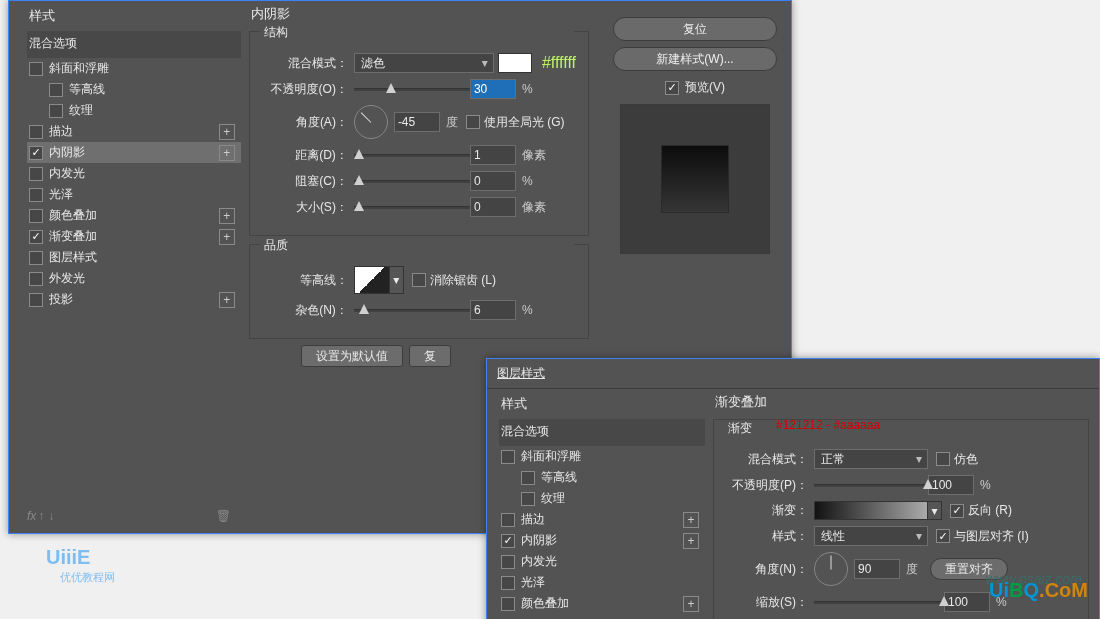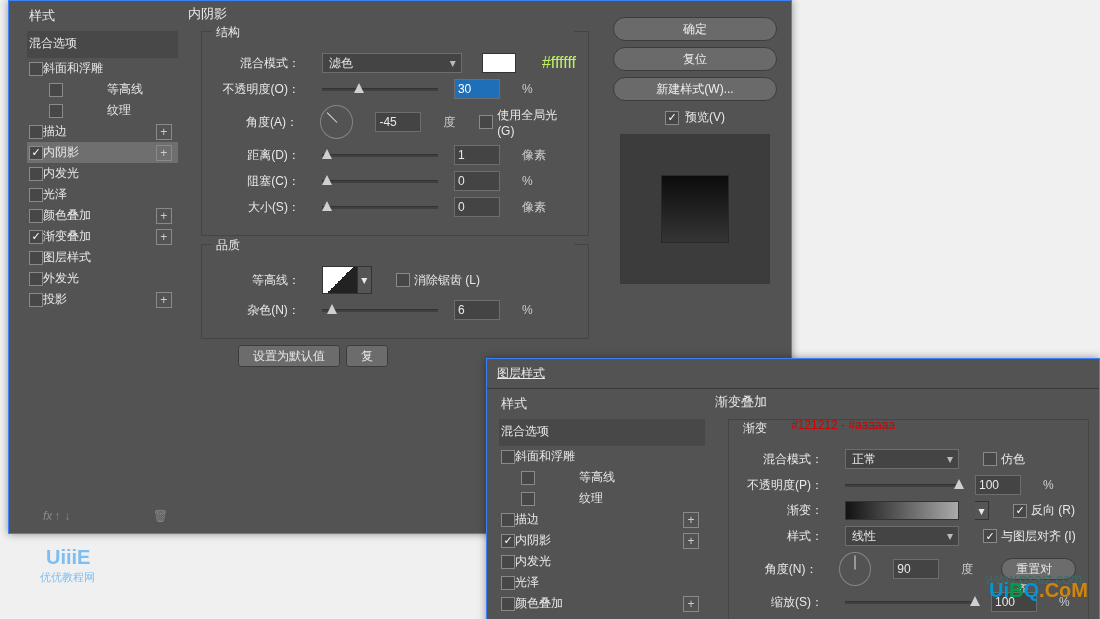--- a/index.html
+++ b/index.html
@@ -24,42 +24,42 @@
   .styles-panel { width: 236px; background: #535353; padding: 0 0 0 18px; position: relative; }
   .d1-body { display: flex; height: 100%; }
   .d1-right { flex: 0 0 192px; padding-top: 10px; }
   .d1-mid { flex: 1; padding-top: 4px; }
   .styles-header { padding: 6px 0 6px 2px; font-size: 13px; }
   .styles-sub { padding: 4px 0 6px 2px; background: #484848; }
   .style-row {
     display: flex; align-items: center; padding: 3px 4px 3px 2px;
     position: relative; background: #535353; height: 21px;
   }
-  .style-row.indent { padding-left: 22px; gap: 44px; }
+  .style-row.indent { padding-left: 22px; }
   .style-row.selected { background: #6f6f6f; }
   .chk {
     width: 14px; height: 14px; border: 1px solid #8a8a8a; background: #474747;
     display: inline-flex; align-items: center; justify-content: center;
     font-size: 11px; color: #fff;
   }
   .chk.checked::after { content: "✓"; }
-  .style-label { }
+  .style-label { margin-left: 6px; }
   .plus-icon {
     position: absolute; right: 6px; width: 16px; height: 16px; border: 1px solid #8a8a8a;
     display: flex; align-items: center; justify-content: center; font-size: 12px; color: #ccc;
   }
   .fx-bar {
     position: absolute; bottom: 10px; left: 18px; right: 10px; font-size: 12px; color: #888;
-    display: flex; justify-content: space-between; align-items: center; margin-left: 16px;
+    display: flex; justify-content: space-between; align-items: center;
   }
   .fx-bar .arrows span { margin: 0 2px; }
-  .fieldset { border: 1px solid #444; margin: 8px 10px 8px 23px; padding: 10px 12px 12px; position: relative; }
+  .fieldset { border: 1px solid #444; margin: 8px 10px 8px 8px; padding: 10px 12px 12px; position: relative; }
   .fs-legend { position: relative; top: -18px; left: -2px; background: #535353; padding: 0 4px; }
   .fs-content { margin-top: -12px; }
-  .field-row { display: flex; align-items: center; margin: 6px 0; gap: 16px; }
+  .field-row { display: flex; align-items: center; margin: 6px 0; }
   .field-lbl { width: 86px; text-align: right; margin-right: 6px; }
   .dropdown {
     height: 20px; min-width: 140px; background: #444; border: 1px solid #6d6d6d;
     display: inline-flex; align-items: center; padding: 0 12px 0 6px; position: relative;
   }
   .dropdown::after { content: "▾"; position: absolute; right: 5px; color: #bbb; }
   .colorswatch { width: 34px; height: 20px; border: 1px solid #333; margin-left: 4px; }
   .annot { color: #bef264; font-size: 16px; font-weight: 500; margin-left: 10px; }
   .slider { position: relative; height: 16px; width: 116px; }
   .slider .track { position: absolute; top: 7px; left: 0; right: 0; height: 3px; background: #404040; border-top: 1px solid #333; }
@@ -87,21 +87,21 @@
   .contour-wrap { display: inline-flex; align-items: center; }
   .contour-dd { width: 14px; height: 28px; background: #555; border: 1px solid #333; border-left: none; display: flex; align-items: center; justify-content: center; }
   
   .dialog2 .title-bar { background: #535353; padding: 6px 10px; border-bottom: 1px solid #3a3a3a; font-size: 12px; text-decoration: underline; }
   .d2-body { display: flex; }
   .d2-styles { width: 218px; padding: 0 0 0 12px; }
   .d2-right { flex: 1; padding-top: 4px; }
   .grad-bar { width: 114px; height: 19px; background: linear-gradient(to right, #121212, #aaaaaa); border: 1px solid #333; display: inline-block; }
   .grad-dd { width: 14px; height: 19px; background: #555; border: 1px solid #333; border-left: none; display: inline-flex; justify-content: center; align-items: center; }
   .logo1 { position: absolute; left: 46px; top: 546px; font-size: 20px; color: #7dbdf0; font-weight: bold; }
-  .logo1-sub { position: absolute; left: 40px; top: 570px; font-size: 11px; color: #7dbdf0; }
+  .logo1-sub { position: absolute; left: 60px; top: 570px; font-size: 11px; color: #7dbdf0; }
   .logo2 { position: absolute; right: 12px; bottom: 17px; font-size: 20px; font-weight: bold; color: #0097d6; }
   .logo2 .y { color: #019c48; } .logo2 .g { color: #d0850d; }
   .ps-wm { position: absolute; right: 18px; bottom: 32px; color: #3b6c66; font-size: 14px; font-style: italic; }
   .field-lbl2 { width: 82px; text-align: right; margin-right: 6px; }
   .annot2 { color: #d50000; font-size: 12px; font-weight: 500; margin-left: 16px; position: absolute; top: -2px; left: 46px; }
   .fs2 { padding-top: 18px; }
 </style>
 </head>
 <body>
 
@@ -263,21 +263,20 @@
         </div>
       </div>
 
       <div class="bottom-btns">
         <span class="sm-btn">设置为默认值</span>
         <span class="sm-btn">复</span>
       </div>
     </div>
 
     <div class="d1-right">
-      <a class="btn">确定</a>
       <a class="btn">复位</a>
       <a class="btn">新建样式(W)...</a>
       <div class="preview-chk">
           <span class="chk checked"></span>
           <span style="margin-left:6px">预览(V)</span>
         </div>
       <div class="preview-box">
           <div class="preview-inner"></div>
         </div>
     </div>

